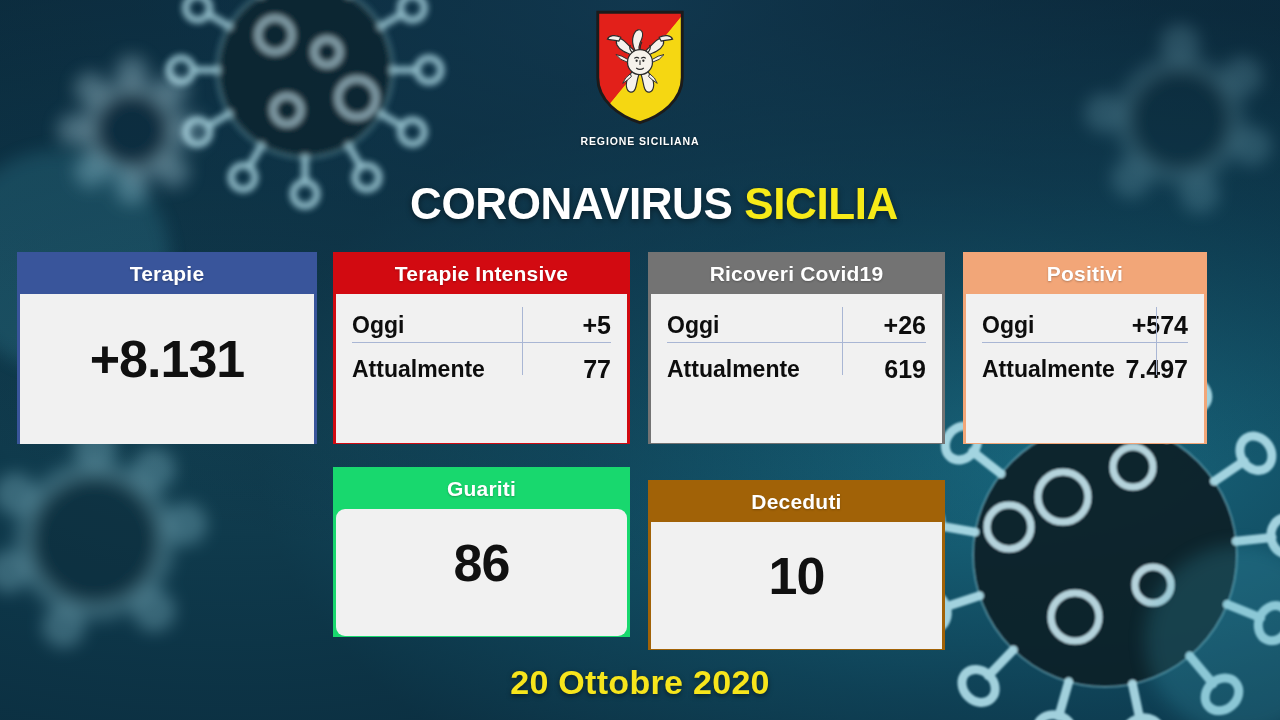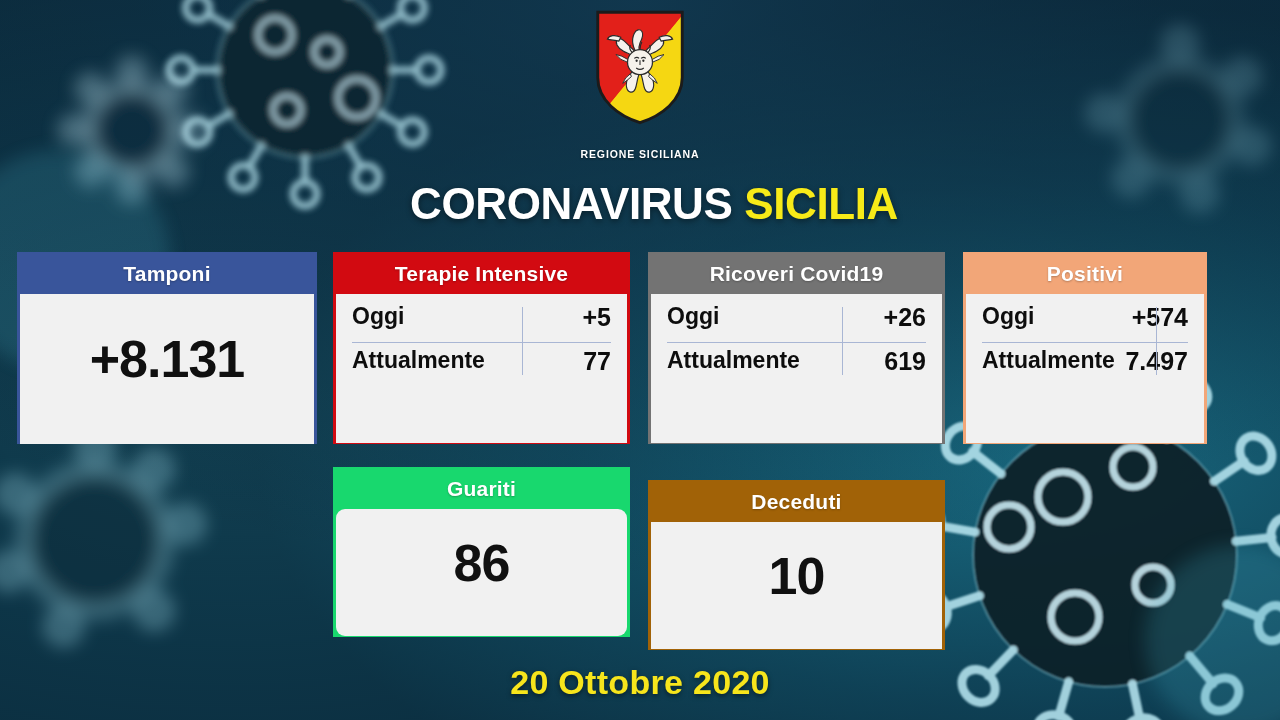--- a/index.html
+++ b/index.html
@@ -14,21 +14,21 @@
   #bg { position:absolute; inset:0; overflow:hidden; }
   #bg svg { position:absolute; inset:0; width:1280px; height:720px; display:block; }
 
   
   .emblem-wrap {
     position:absolute; left:0; right:0; top:8px;
     display:flex; flex-direction:column; align-items:center;
   }
   .shield { width:96px; height:118px; display:block; }
   .region-name {
-    margin-top:22px;
+    margin-top:9px;
     color:#ffffff; font-size:10.5px; font-weight:bold;
     letter-spacing:0.9px; white-space:nowrap;
     text-shadow:0 1px 2px rgba(0,0,0,.55);
   }
 
   .main-title {
     position:absolute; left:0; right:0; top:179px;
     text-align:center;
     font-size:44px; font-weight:bold; letter-spacing:-0.4px;
     text-shadow:0 2px 6px rgba(0,0,0,.45);
@@ -53,21 +53,21 @@
   
   .big-val {
     flex:1; display:flex; align-items:center; justify-content:center;
     font-size:52px; font-weight:bold; color:#101010; letter-spacing:-1px;
   }
   .big-val.shift-up { padding-bottom:20px; }
 
   
   .rows { position:relative; padding:9px 16px 0; flex:1; }
   .row {
-    display:flex; justify-content:space-between;
+    display:flex; align-items:center; justify-content:space-between;
     height:44px;
   }
   .row .lbl { font-size:23px; font-weight:bold; color:#0d0d0d; }
   .row .num { font-size:25px; font-weight:bold; color:#0d0d0d; }
   .hline {
     position:absolute; left:16px; right:16px; top:48px;
     height:1px; background:#a9b6d4;
   }
   .vline {
     position:absolute; top:13px; height:68px; width:1px;
@@ -404,21 +404,21 @@
   </svg>
   <div class="region-name">REGIONE SICILIANA</div>
 </div>
 
 <div class="main-title">
   <span class="w">CORONAVIRUS</span>
   <span class="y">SICILIA</span>
 </div>
 
 <div class="card" style="left:17px; top:252px; width:300px; height:192px; background:#39559b;">
-  <div class="card-head">Tamponi</div>
+  <div class="card-head">Terapie</div>
   <div class="card-body" style="height:150px;">
     <div class="big-val shift-up">+8.131</div>
   </div>
 </div>
 
 <div class="card" style="left:333px; top:252px; width:297px; height:192px; background:#d20a11;">
   <div class="card-head">Terapie Intensive</div>
   <div class="card-body" style="height:149px;">
     <div class="rows">
       <div class="hline"></div>

